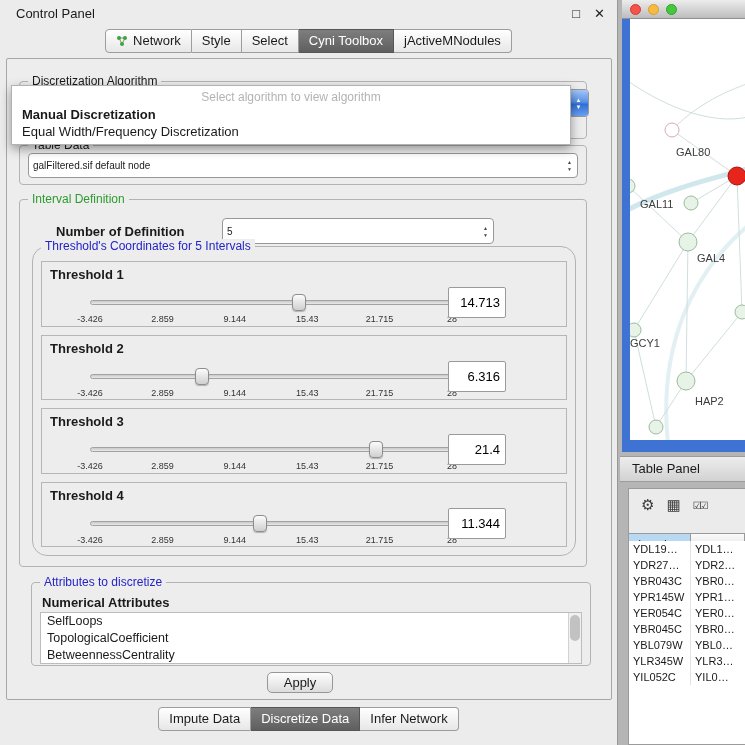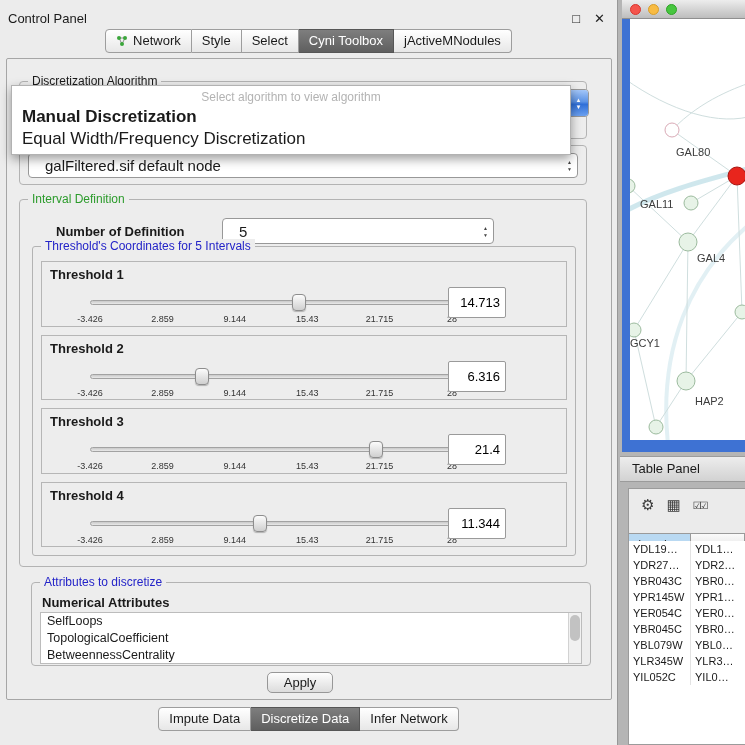--- a/index.html
+++ b/index.html
@@ -1,53 +1,53 @@
 <!DOCTYPE html>
 <html><head>
 <meta charset="utf-8">
 <style>
   * { margin:0; padding:0; box-sizing:border-box; }
   html,body { width:745px; height:745px; }
   body { font-family:"Liberation Sans", sans-serif; background:#b5b5b5; position:relative; overflow:hidden; color:#1a1a1a; }
 
   
   .cpanel { position:absolute; left:0; top:0; width:618px; height:745px; background:#ececec; border-right:1px solid #979797; }
-  .cp-titlebar { height:26px; display:flex; align-items:flex-end; padding:0 12px 0 8px; font-size:13px; }
+  .cp-titlebar { height:26px; display:flex; align-items:center; padding:0 12px 0 16px; font-size:13px; }
   .cp-titlebar .spacer { flex:1; }
   .winicon { font-size:13px; color:#222; margin-left:14px; cursor:default; }
 
   .seg { display:flex; justify-content:center; margin-top:3px; }
   .tab { font-size:13px; background:linear-gradient(#ffffff,#e7e7e7); border:1px solid #9d9d9d; border-left:none;
          padding:3px 10px 4px; display:flex; align-items:center; gap:5px; white-space:nowrap; }
   .tab:first-child { border-left:1px solid #9d9d9d; border-radius:4px 0 0 4px; }
   .tab:last-child { border-radius:0 4px 4px 0; }
   .tab.selected { background:linear-gradient(#7e7e7e,#5f5f5f); color:#fff; border-color:#565656; }
 
   .cp-content { position:absolute; left:6px; top:58px; width:606px; height:642px; border:1px solid #a6a6a6; background:#ededed; border-radius:2px; }
 
   .group { position:absolute; border:1px solid #b3b3b3; border-radius:4px; }
   .gtitle { position:absolute; top:-8px; left:8px; background:#ededed; padding:0 4px; font-size:12px; white-space:nowrap; }
   .gtitle.green { color:#2c9b2c; }
   .gtitle.blue  { color:#2323c8; }
 
   .combo { position:absolute; display:flex; align-items:stretch; background:#fff; border:1px solid #989898; border-radius:4px; }
-  .combo .ctext { flex:1; font-size:15px; padding:0 16px; display:flex; align-items:center; white-space:nowrap; overflow:hidden; }
+  .combo .ctext { flex:1; font-size:10px; padding:0 4px; display:flex; align-items:center; white-space:nowrap; overflow:hidden; }
   .spin { width:15px; display:flex; flex-direction:column; align-items:center; justify-content:center; gap:1px; font-size:5px; color:#444; }
   .spin.mac { width:20px; font-size:6px; color:#fff; border-radius:0 3px 3px 0;
               background:linear-gradient(#a3c6f8 0%, #5c93e6 45%, #2f6fd8 55%, #6ba0ef 100%); border-left:1px solid #3f6fbe; }
 
   .popup { position:absolute; left:4px; top:26px; width:560px; background:#fff; border:1px solid #b2b2b2;
            box-shadow:0 4px 10px rgba(0,0,0,.38); z-index:10; padding-bottom:4px; }
   .popup .prompt { text-align:center; color:#b3b3b3; font-size:12px; padding:4px 0 2px; }
-  .popup .opt { font-size:17px; padding:1px 10px; }
+  .popup .opt { font-size:13px; padding:1px 10px; }
   .popup .opt.bold { font-weight:bold; }
 
   .noilabel { position:absolute; left:36px; top:24px; font-size:13px; font-weight:bold; }
 
-  .thrgroup { position:absolute; left:12px; right:10px; top:46px; bottom:10px; border:1px solid #b3b3b3; border-radius:3px;text-decoration:underline; }
+  .thrgroup { position:absolute; left:12px; right:10px; top:46px; bottom:10px; border:1px solid #b3b3b3; border-radius:15px;text-decoration:underline; }
   .tstack { position:absolute; inset:0; display:flex; flex-direction:column; gap:8px; padding:14px 8px 8px; }
   .tbox { position:relative; height:67px; border:1px solid #b6b6b6; background:#ededed; }
   .tlabel { position:absolute; left:8px; top:5px; font-size:13px; font-weight:bold; }
   .slider { position:absolute; left:48px; width:362px; top:33px; height:16px; }
   .groove { position:absolute; left:0; right:0; top:5px; height:5px; background:linear-gradient(#c9c9c9,#e9e9e9);
             border:1px solid #a2a2a2; border-radius:3px; }
   .thumb { position:absolute; top:-1px; width:14px; height:17px; transform:translateX(-50%);
            background:linear-gradient(#fcfcfc,#cfcfcf); border:1px solid #8d8d8d; border-radius:4px;
            box-shadow:0 1px 1px rgba(0,0,0,.25); }
   .scale { position:absolute; left:48px; width:362px; top:52px; height:12px; font-size:9px; color:#333; }

